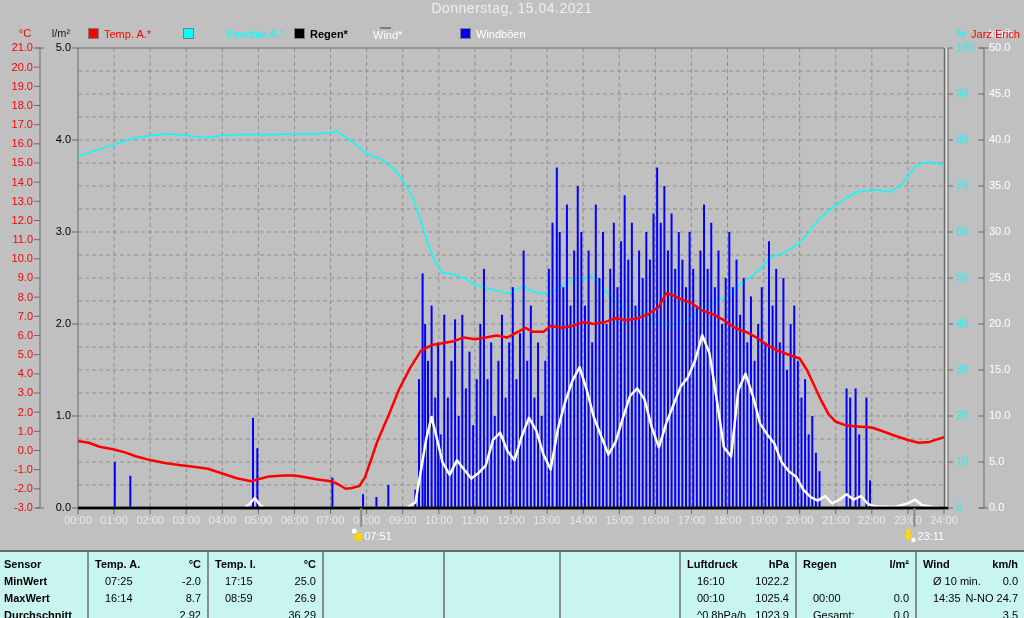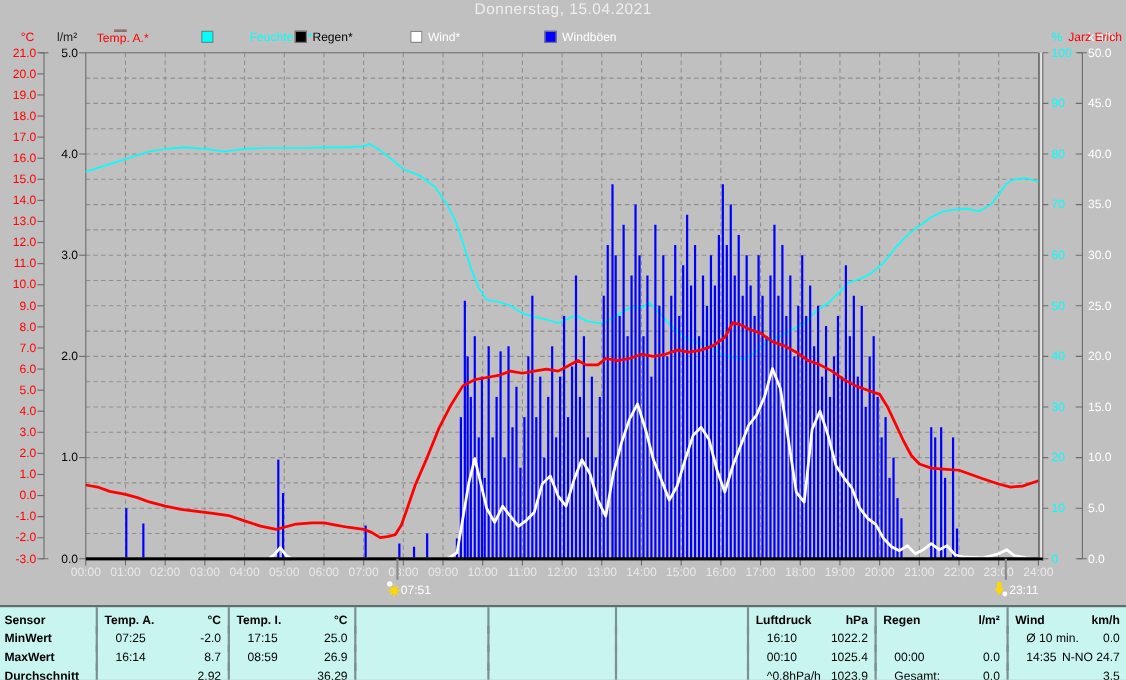--- a/index.html
+++ b/index.html
@@ -398,37 +398,37 @@
     <text x="364.25416666666666" y="537" fill="#ffffff" text-anchor="start" font-size="11" dominant-baseline="middle">07:51</text>
     <line x1="914.4116666666667" y1="508" x2="914.4116666666667" y2="527" stroke="#8a8a8a" stroke-width="2"></line>
     <polygon points="906.4116666666667,529 910.4116666666667,529 910.4116666666667,535 912.9116666666667,535 908.4116666666667,541 903.9116666666667,535 906.4116666666667,535" fill="#ffd800"></polygon>
     <circle cx="913.4116666666667" cy="540" r="2.2" fill="#ffffff"></circle>
     <text x="917.4116666666667" y="537" fill="#ffffff" text-anchor="start" font-size="11" dominant-baseline="middle">23:11</text>
   </svg>
 
 <div id="titlebar">Donnerstag, 15.04.2021</div>
 <div id="author">Jarz Erich</div>
 <div id="legend">
-    <div class="legend-item" style="left: 88px; flex-direction: column;">
+    <div class="legend-item" style="left: 88px;">
       <span class="legend-swatch" style="background: rgb(255, 0, 0);"></span>
       <span class="legend-label" style="color: rgb(255, 0, 0);">Temp. A.*</span>
     </div>
     <div class="legend-item" style="left: 183px; gap: 28px;">
       <span class="legend-swatch" style="background: rgb(0, 255, 255);"></span>
       <span class="legend-label" style="color: rgb(0, 255, 255);">Feuchte A.*</span>
     </div>
-    <div class="legend-item" style="left: 268px;">
+    <div class="legend-item" style="left: 294px; font-weight: bold;">
       <span class="legend-swatch" style="background: rgb(0, 0, 0);"></span>
       <span class="legend-label" style="color: rgb(0, 0, 0);">Regen*</span>
     </div>
-    <div class="legend-item" style="left: 373px;">
+    <div class="legend-item" style="left: 373px; flex-direction: column;">
       <span class="legend-swatch" style="background: rgb(255, 255, 255);"></span>
       <span class="legend-label" style="color: rgb(255, 255, 255);">Wind*</span>
     </div>
-    <div class="legend-item" style="left: 495px;">
+    <div class="legend-item" style="left: 460px;">
       <span class="legend-swatch" style="background: rgb(0, 0, 255);"></span>
       <span class="legend-label" style="color: rgb(255, 255, 255);">Windböen</span>
     </div>
   </div>
 
 <div id="sensor-table">
     <div class="tcell rowlabel">Sensor</div>
     <div class="tcell colsep hdr">
       <span class="lft">Temp. A.</span>
       <span class="rgt">°C</span>

